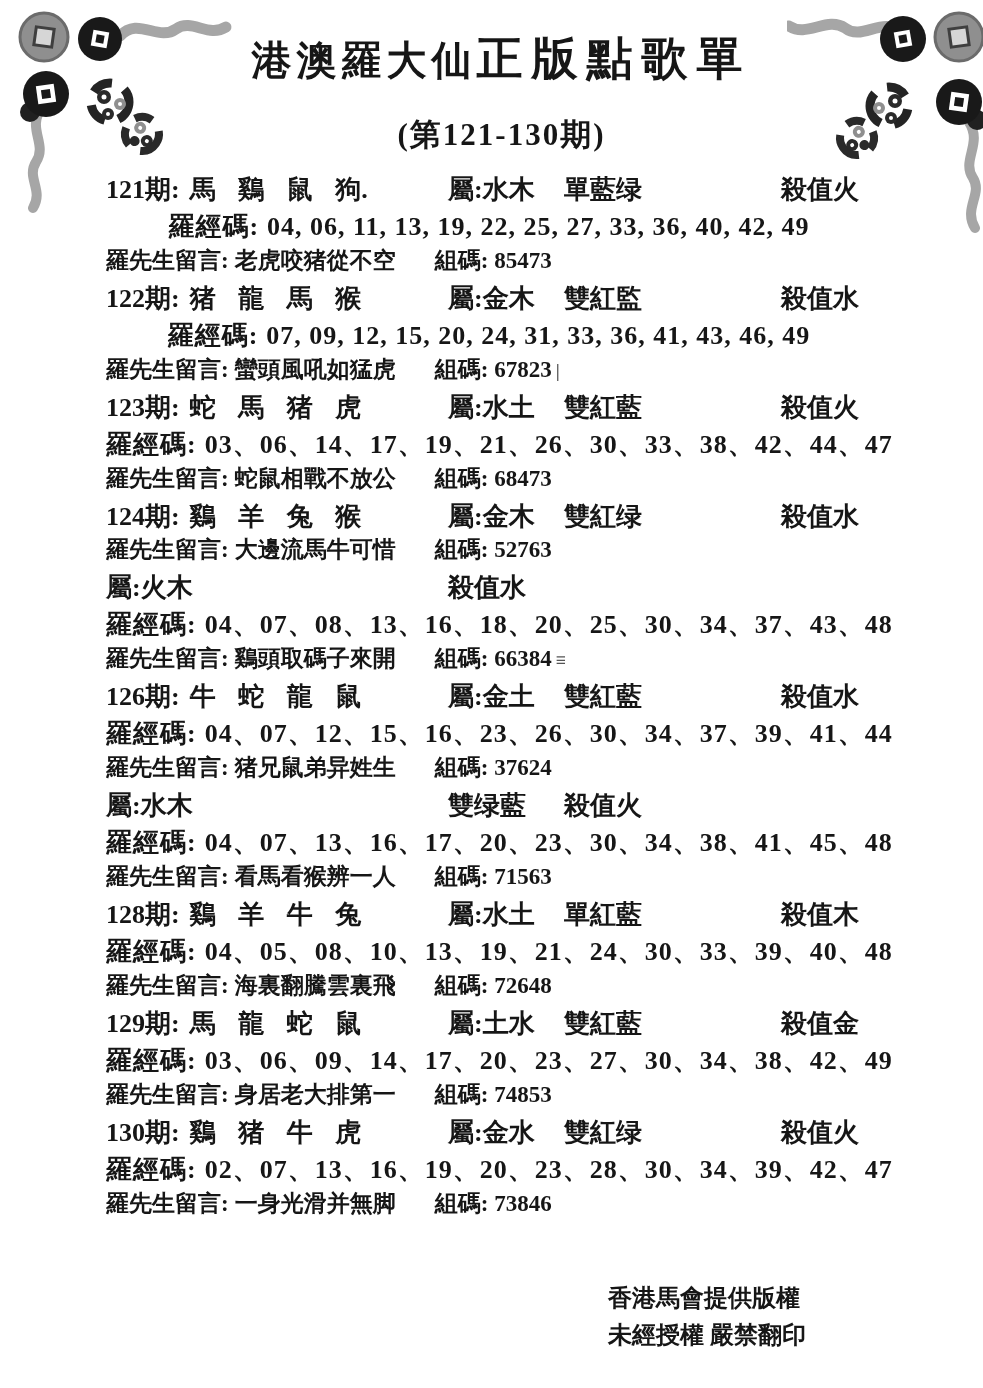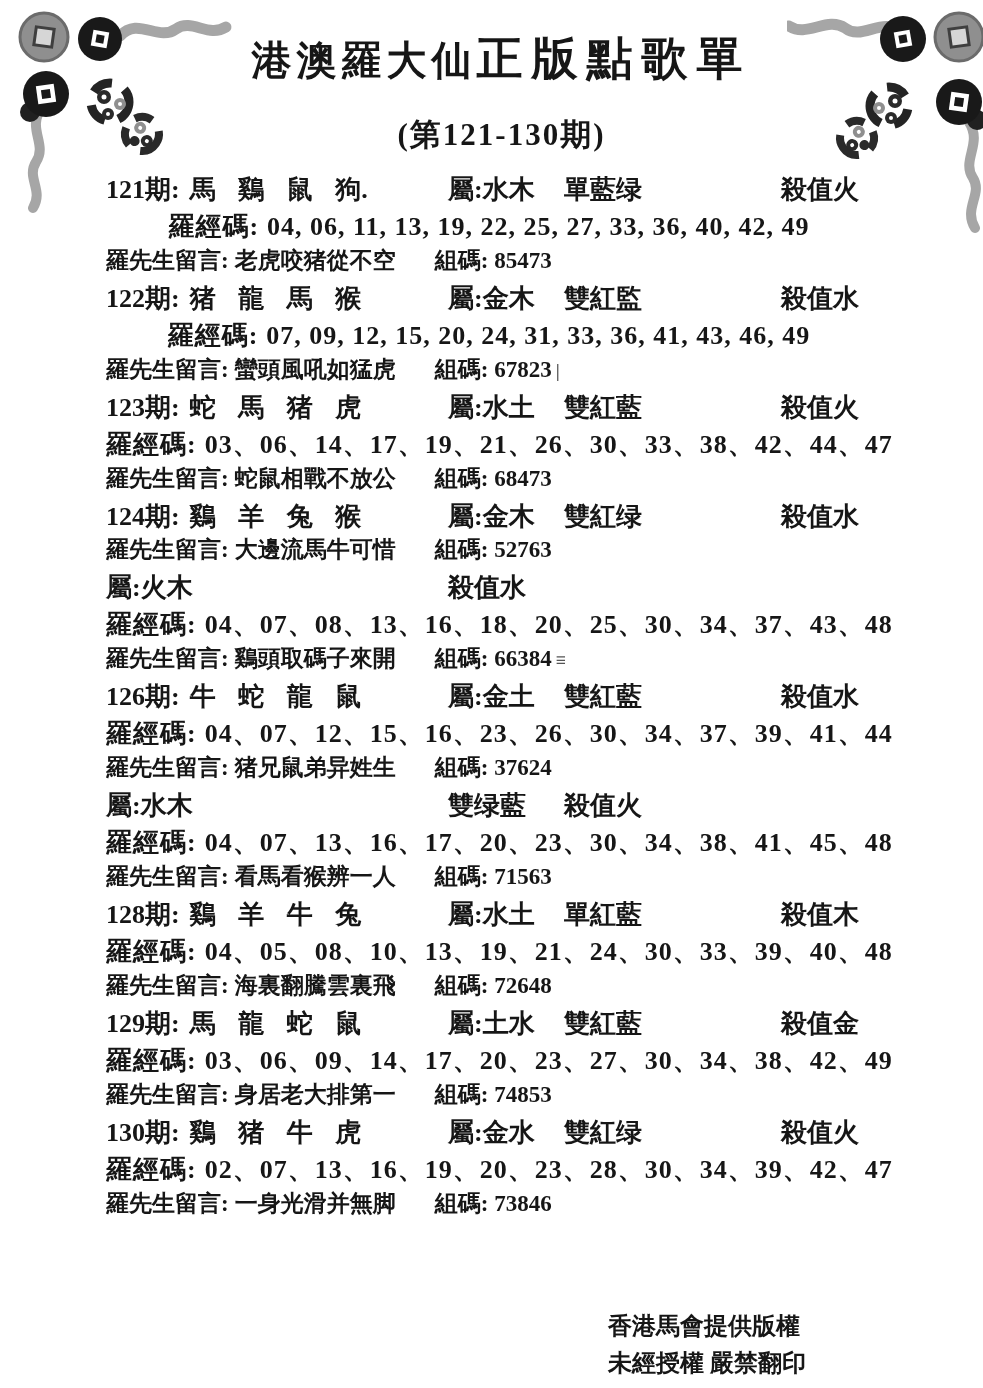--- a/index.html
+++ b/index.html
@@ -33,21 +33,21 @@
   .line2{
     font-size:26px;font-weight:bold;height:38px;line-height:38px;
     letter-spacing:1px;white-space:nowrap;text-align:center;
   }
   .line2 .codes{margin-left:8px;}
   .line3{font-size:23px;font-weight:bold;height:33px;line-height:30px;white-space:nowrap;}
   .line3 .msg{margin-left:6px;margin-top:39px;}
   .line3 .grp-label{margin-left:39px;}
   .line3 .grp-val{margin-left:6px;}
   .line3 .grp-mark{margin-left:4px;color:#555;font-size:18px;}
-  .footer{position:absolute;left:608px;top:1308px;font-size:24px;font-weight:bold;line-height:37px;white-space:nowrap;}
+  .footer{position:absolute;left:608px;top:1280px;font-size:24px;font-weight:bold;line-height:37px;white-space:nowrap;}
 </style>
 </head>
 <body>
 
 <div class="page">
 
   <svg class="ornament tl" width="232" height="208" viewBox="0 0 232 208" aria-hidden="true">
     <g>
       <path d="M114,30 C132,10 152,36 170,23 C186,12 202,32 220,21" stroke="#a6a6a6" stroke-width="11" fill="none" stroke-linecap="round"></path>
       <path d="M36,102 C20,122 42,138 30,156 C20,172 38,184 27,202" stroke="#a6a6a6" stroke-width="10" fill="none" stroke-linecap="round"></path>

